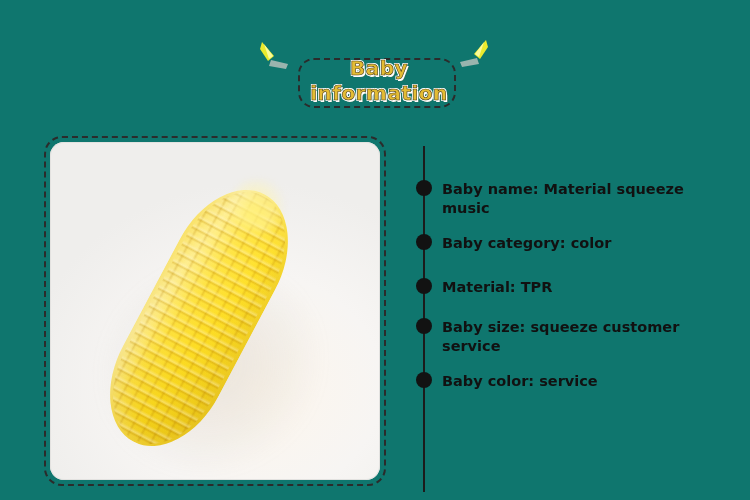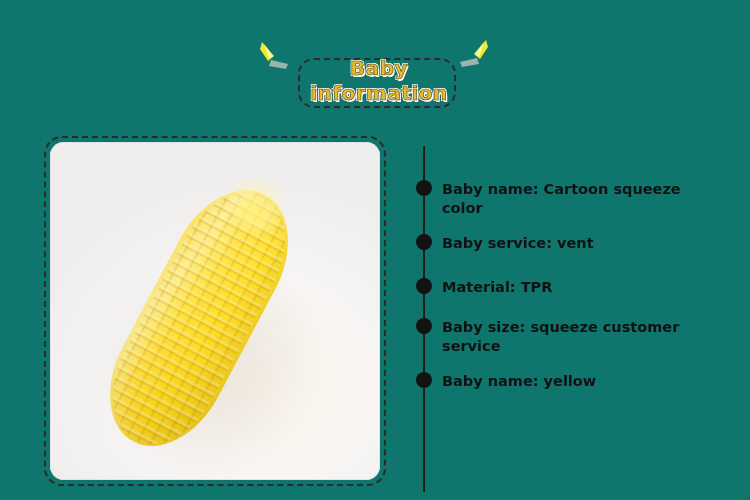--- a/index.html
+++ b/index.html
@@ -246,37 +246,37 @@
         <div id="corn-tip"></div>
       </div>
     </div>
   </div>
 
   <div id="spec-list">
     <div id="timeline"></div>
 
     <div class="spec-item" style="top:34px">
       <div class="bullet"></div>
-      <div class="spec-text">Baby name: Cartoon squeeze color</div>
+      <div class="spec-text">Baby name: Material squeeze music</div>
     </div>
 
     <div class="spec-item" style="top:88px">
       <div class="bullet"></div>
-      <div class="spec-text">Baby service: vent</div>
+      <div class="spec-text">Baby category: color</div>
     </div>
 
     <div class="spec-item" style="top:132px">
       <div class="bullet"></div>
       <div class="spec-text">Material: TPR</div>
     </div>
 
     <div class="spec-item" style="top:172px">
       <div class="bullet"></div>
       <div class="spec-text">Baby size: squeeze customer service</div>
     </div>
 
     <div class="spec-item" style="top:226px">
       <div class="bullet"></div>
-      <div class="spec-text">Baby name: yellow</div>
+      <div class="spec-text">Baby color: service</div>
     </div>
   </div>
 
 </div>
 
 </body></html>

